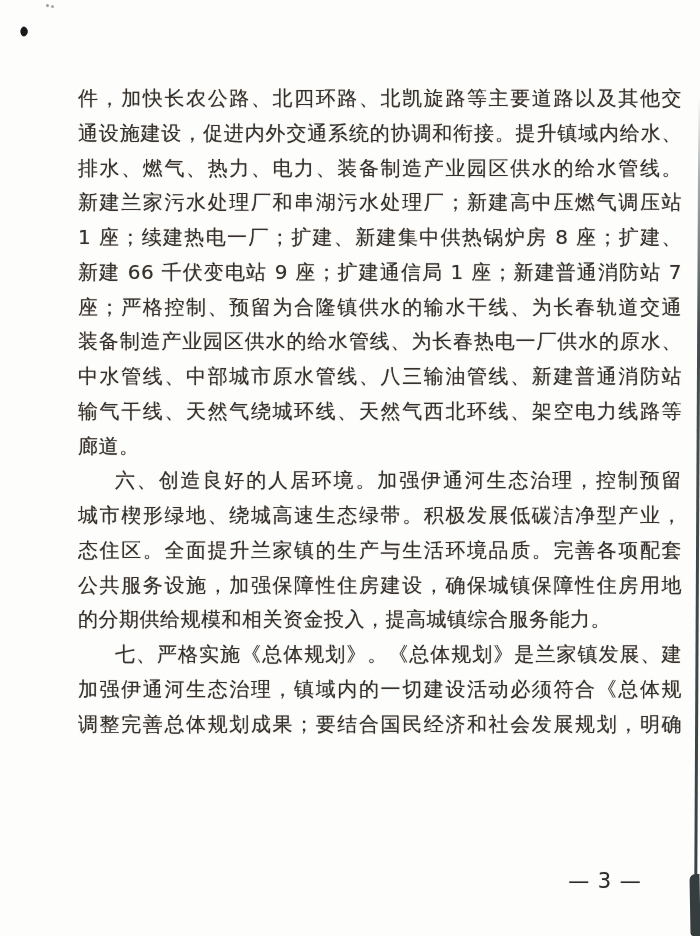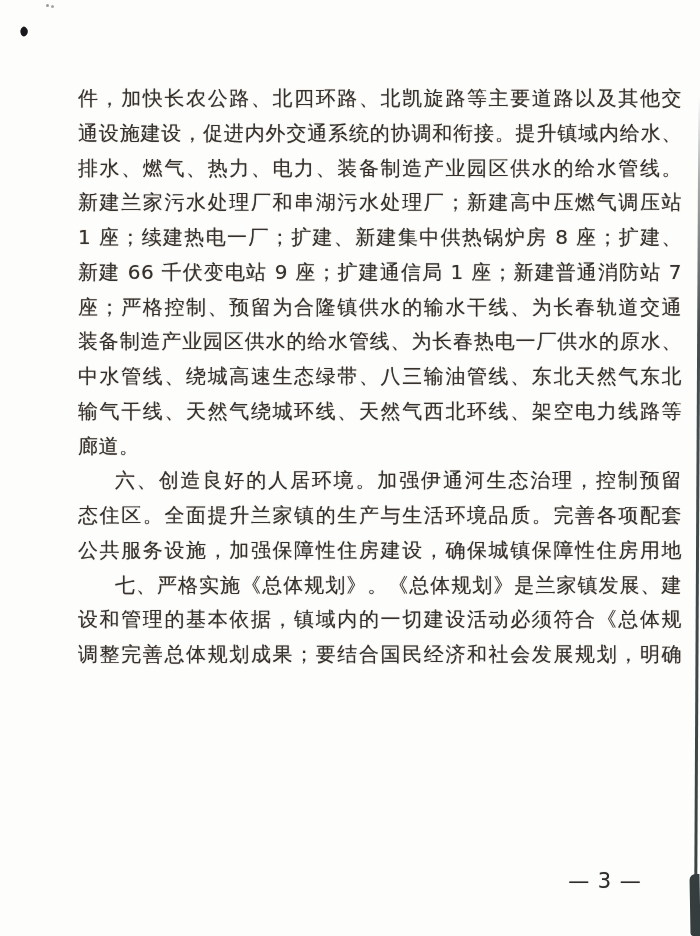--- a/index.html
+++ b/index.html
@@ -110,28 +110,30 @@
 
   <div class="text-block">
     <div class="line">件，加快长农公路、北四环路、北凯旋路等主要道路以及其他交</div>
     <div class="line">通设施建设，促进内外交通系统的协调和衔接。提升镇域内给水、</div>
     <div class="line">排水、燃气、热力、电力、装备制造产业园区供水的给水管线。</div>
     <div class="line">新建兰家污水处理厂和串湖污水处理厂；新建高中压燃气调压站</div>
     <div class="line">1 座；续建热电一厂；扩建、新建集中供热锅炉房 8 座；扩建、</div>
     <div class="line">新建 66 千伏变电站 9 座；扩建通信局 1 座；新建普通消防站 7</div>
     <div class="line">座；严格控制、预留为合隆镇供水的输水干线、为长春轨道交通</div>
     <div class="line">装备制造产业园区供水的给水管线、为长春热电一厂供水的原水、</div>
-    <div class="line">中水管线、绕城高速生态绿带、八三输油管线、东北天然气东北</div>
+    <div class="line">中水管线、中部城市原水管线、八三输油管线、新建普通消防站</div>
     <div class="line">输气干线、天然气绕城环线、天然气西北环线、架空电力线路等</div>
     <div class="line para-end">廊道。</div>
     <div class="line para-start">六、创造良好的人居环境。加强伊通河生态治理，控制预留</div>
+    <div class="line">城市楔形绿地、绕城高速生态绿带。积极发展低碳洁净型产业，</div>
     <div class="line">态住区。全面提升兰家镇的生产与生活环境品质。完善各项配套</div>
     <div class="line">公共服务设施，加强保障性住房建设，确保城镇保障性住房用地</div>
+    <div class="line para-end">的分期供给规模和相关资金投入，提高城镇综合服务能力。</div>
     <div class="line para-start">七、严格实施《总体规划》。《总体规划》是兰家镇发展、建</div>
-    <div class="line">设和管理的基本依据，镇域内的一切建设活动必须符合《总体规</div>
+    <div class="line">加强伊通河生态治理，镇域内的一切建设活动必须符合《总体规</div>
     <div class="line">调整完善总体规划成果；要结合国民经济和社会发展规划，明确</div>
   </div>
 
   <div class="page-number">— 3 —</div>
 
   <div class="edge-line"></div>
   <div class="edge-corner"></div>
 
 </div>
 

